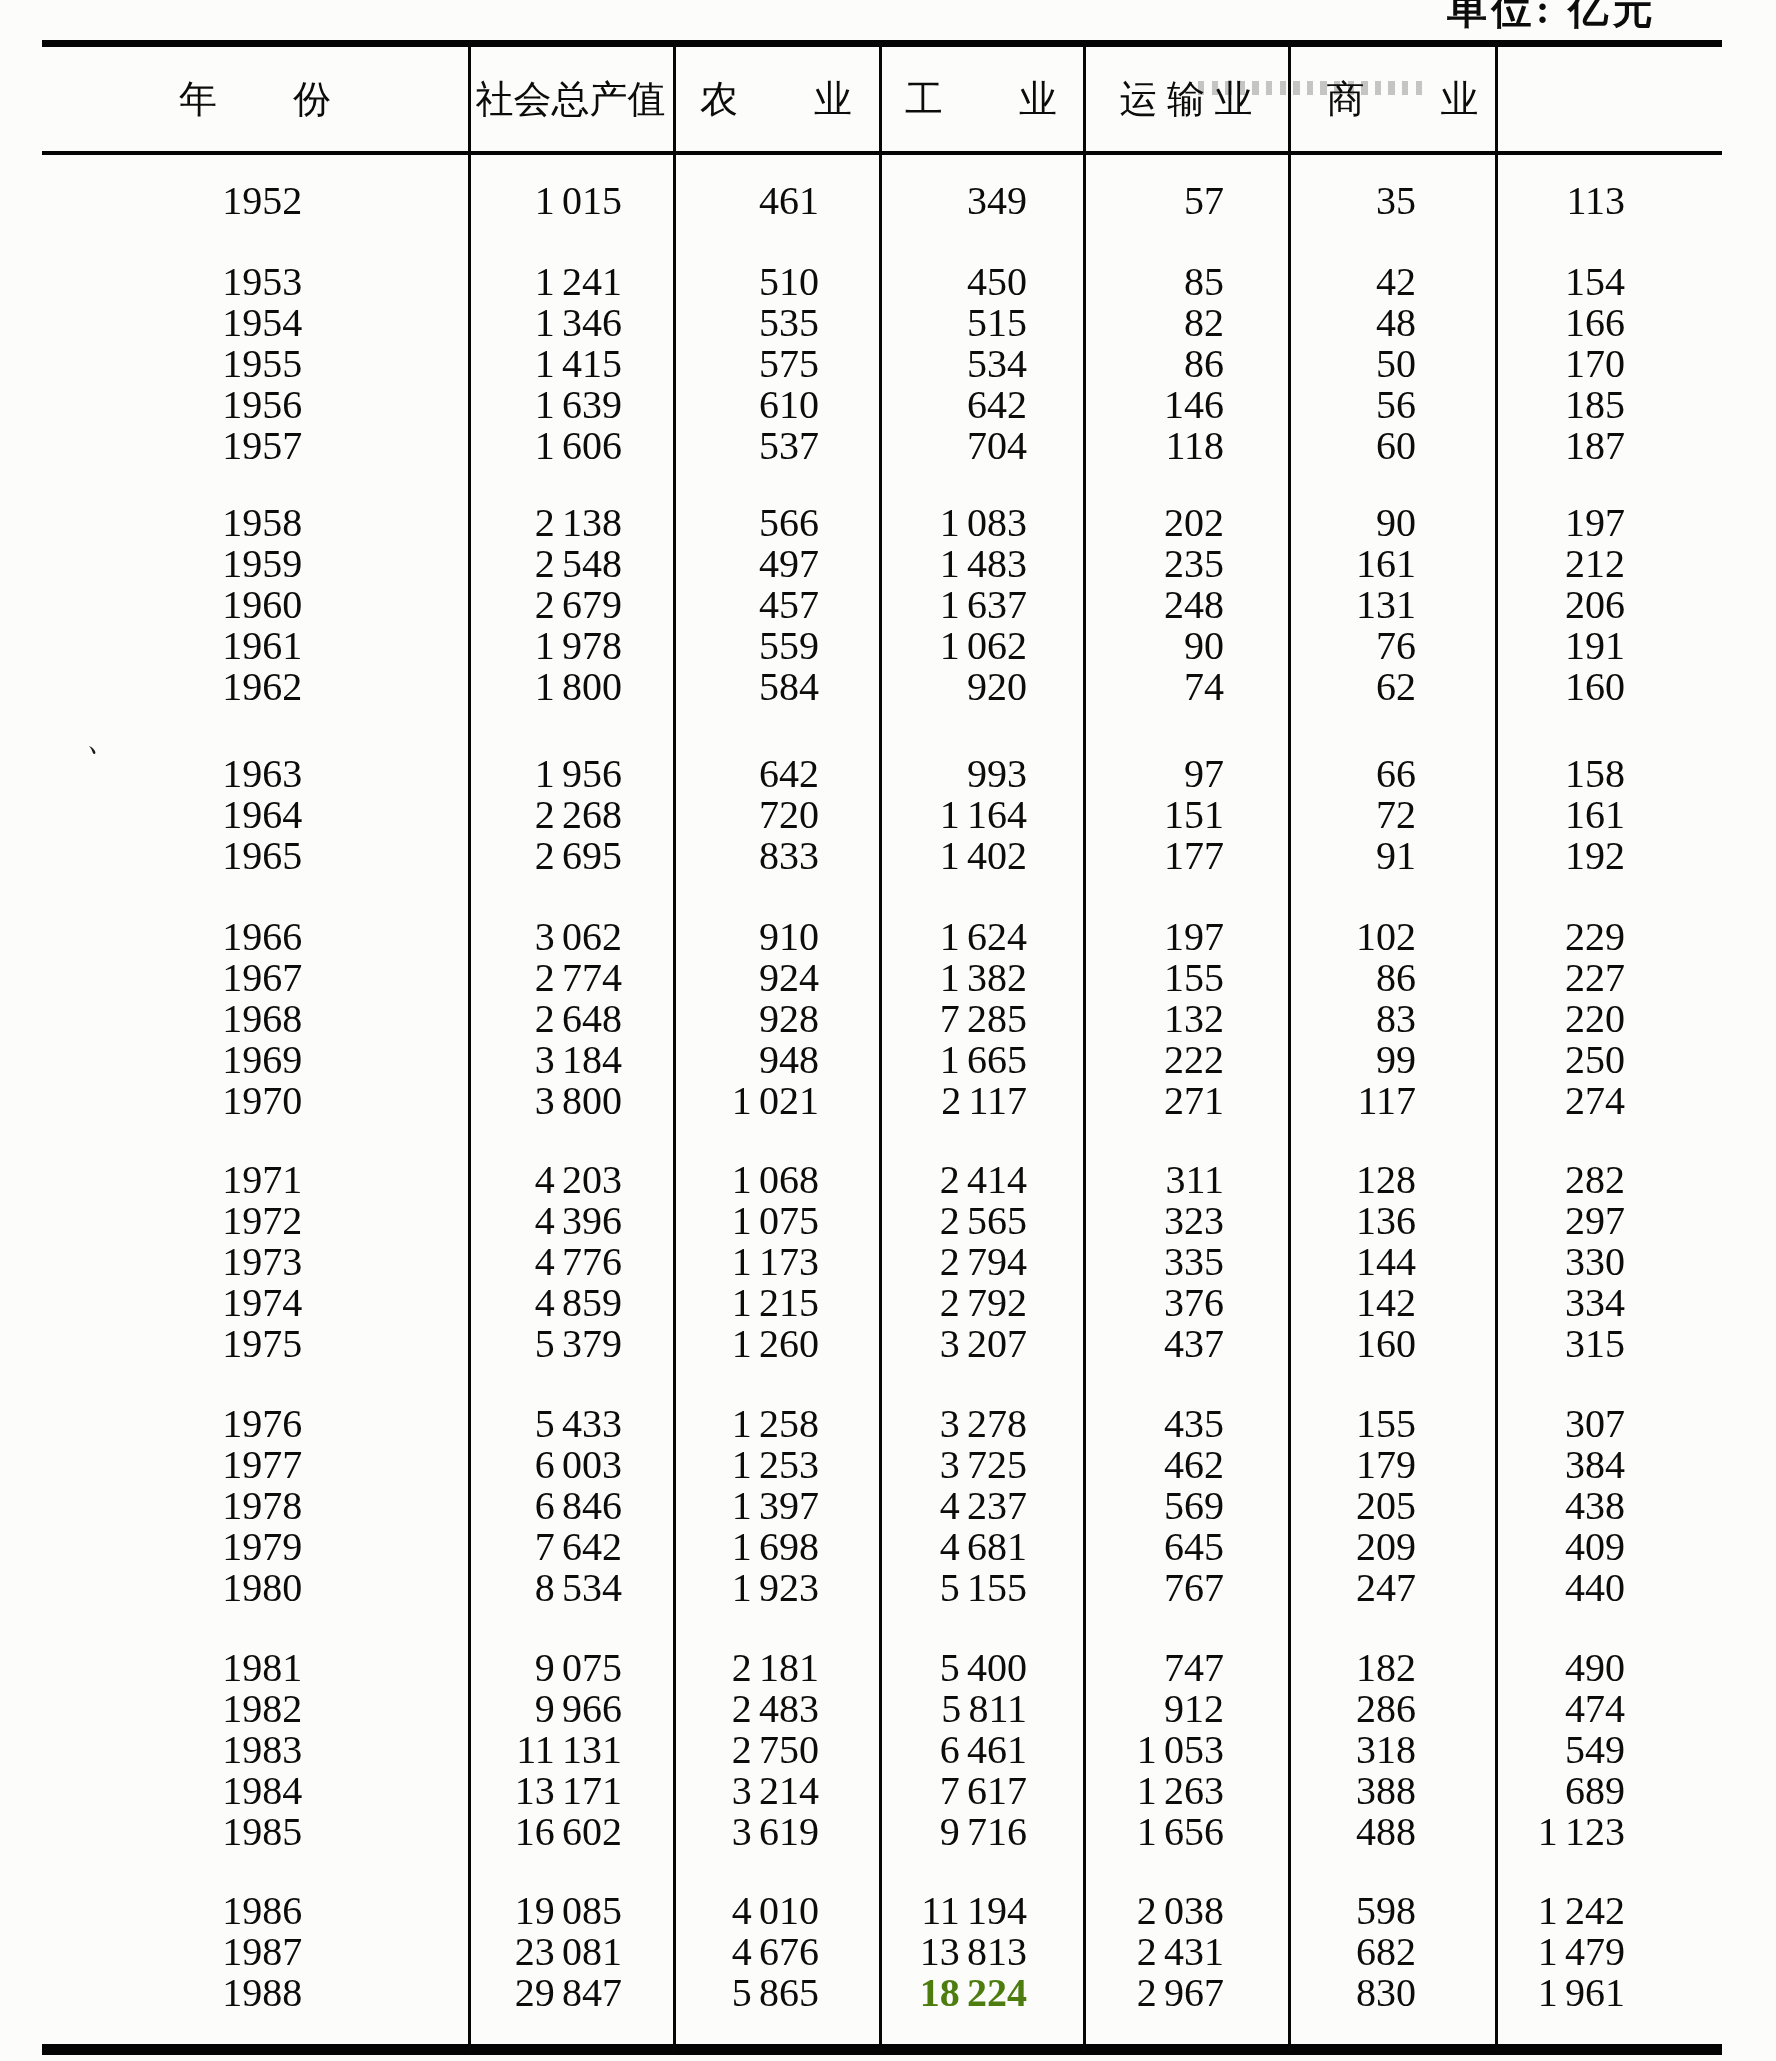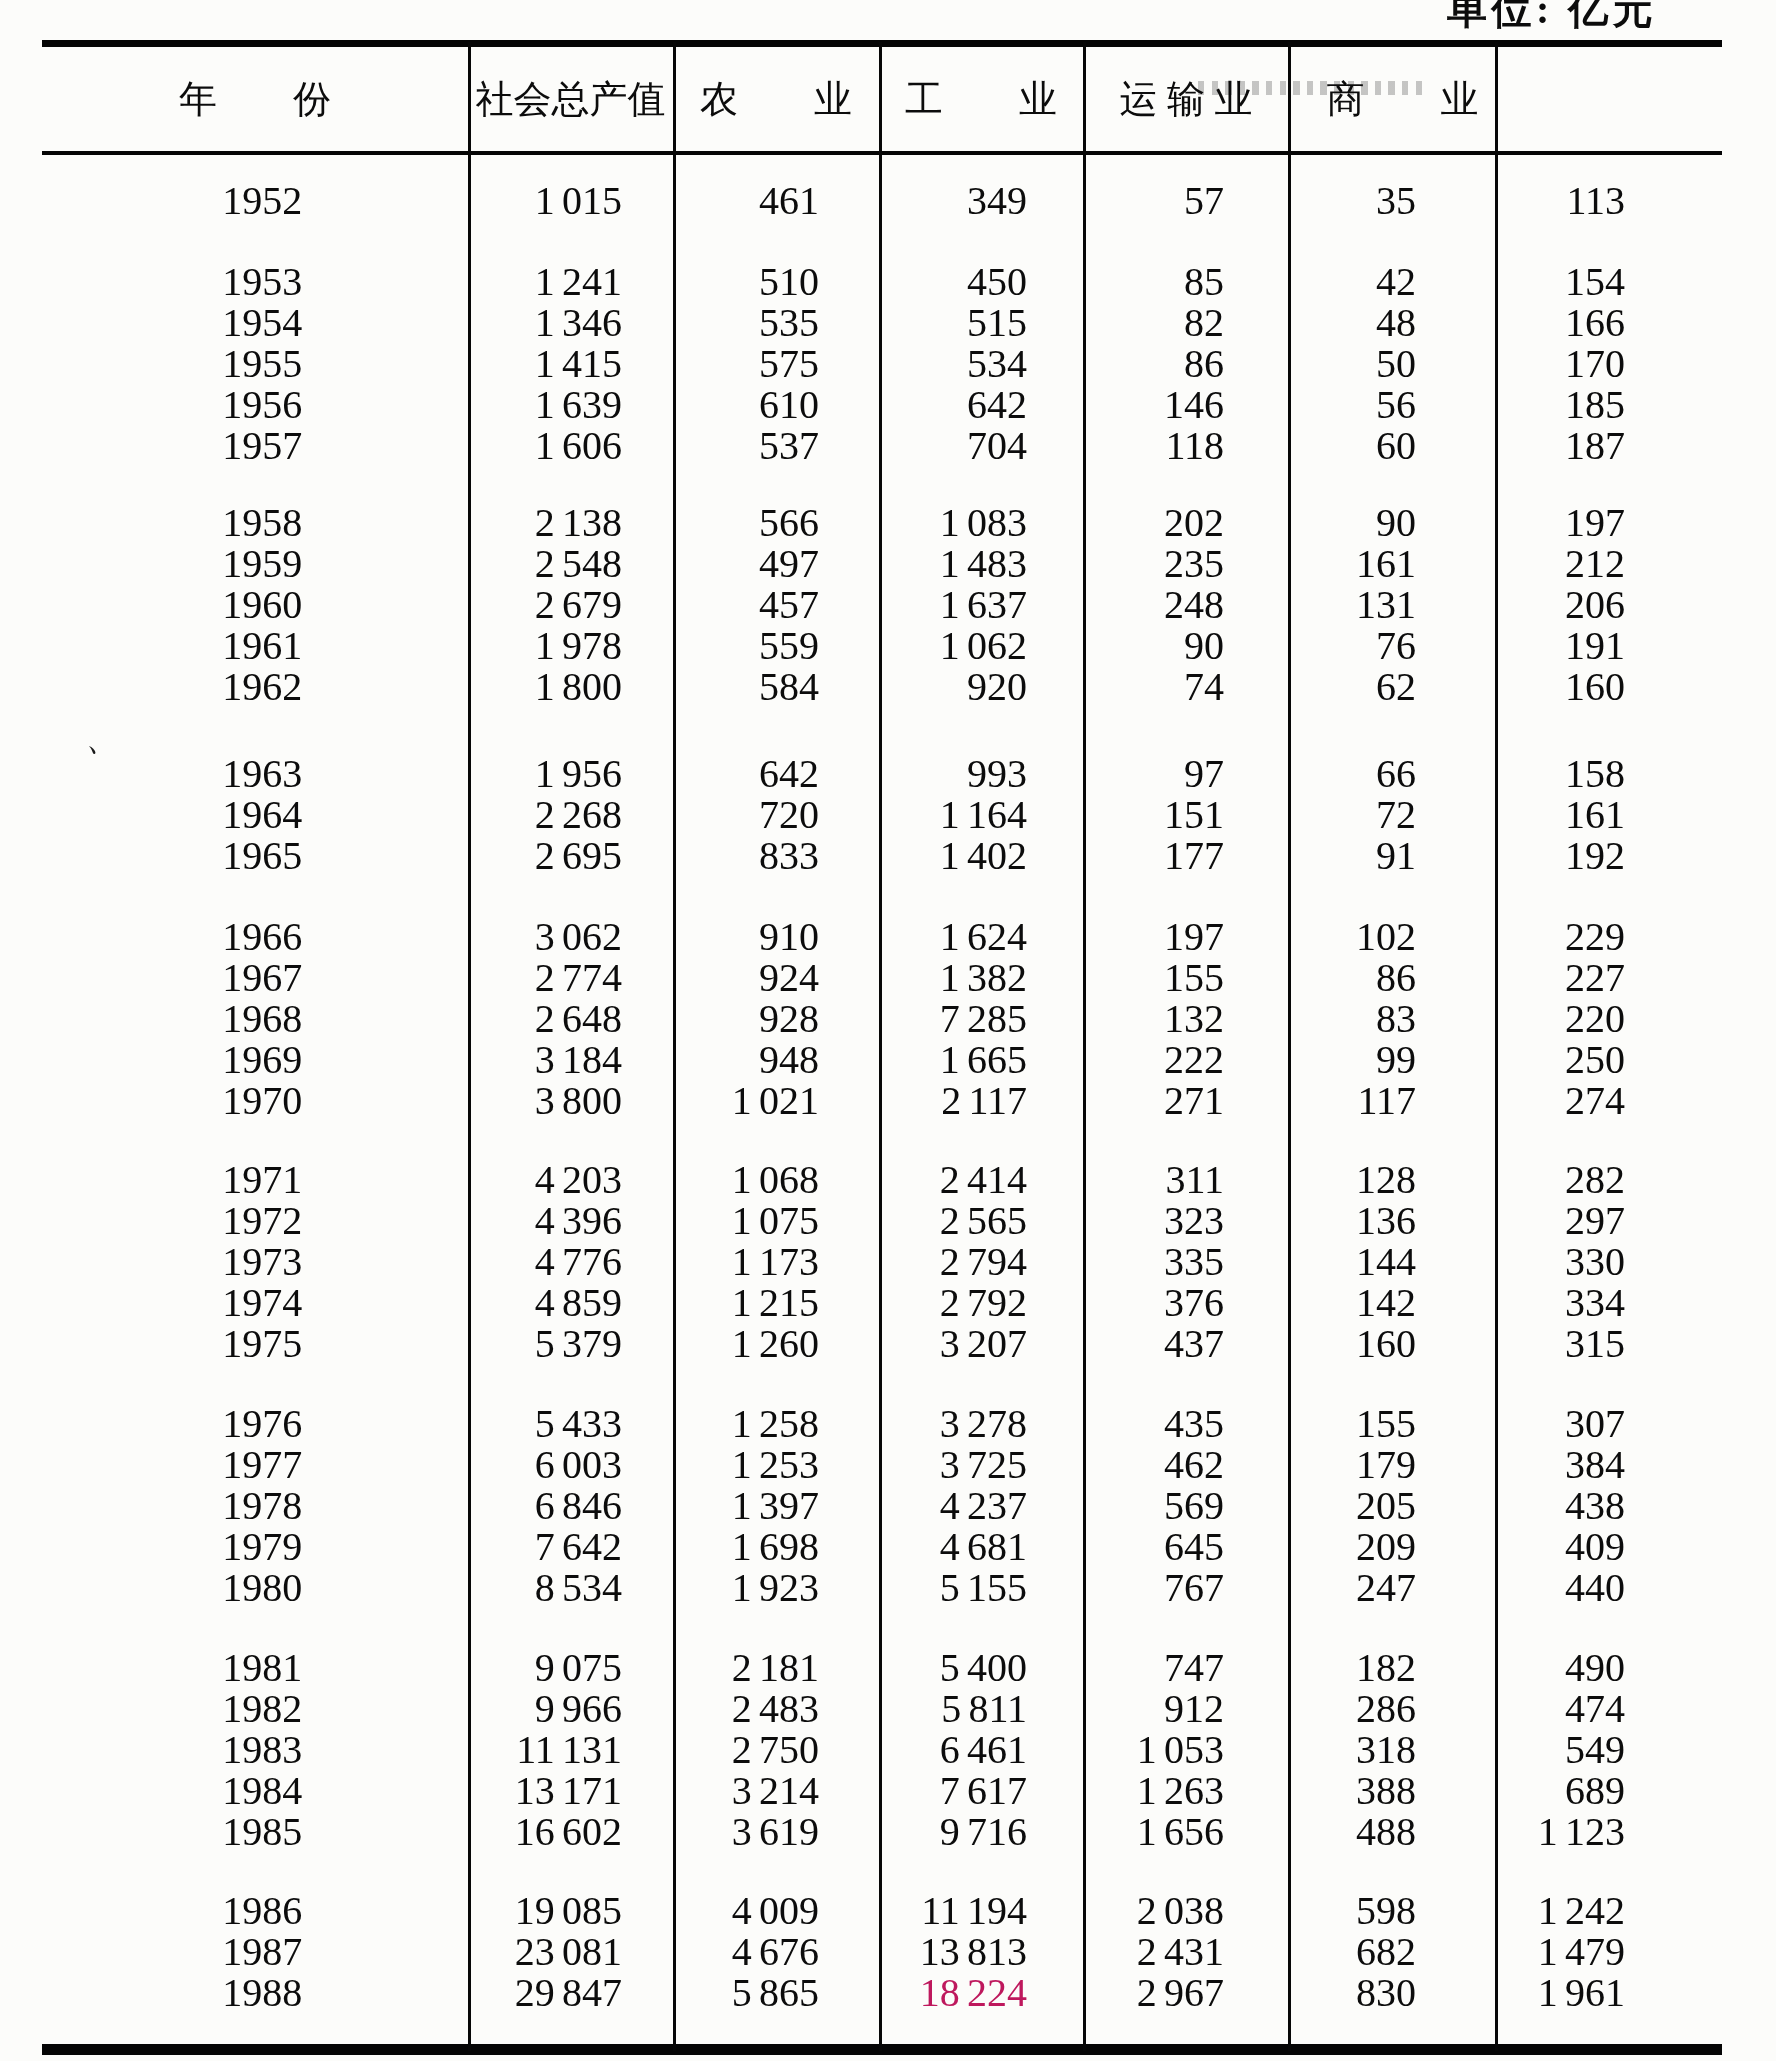--- a/index.html
+++ b/index.html
@@ -30,21 +30,21 @@
     display:flex; align-items:center; justify-content:center; height:100%;
   }
   .tbody{ position:absolute; left:0; top:115px; width:1680px; }
   .group{ width:1680px; }
   .tr{ display:flex; height:41px; }
   .td{
     font-size:40px; line-height:41px; height:41px; white-space:nowrap;
     text-align:right; word-spacing:-2.7px; box-sizing:border-box;
   }
   .td.year{ text-align:center; padding-left:14.5px; }
-  .td.faded{ color:#be185d; }
+  .td.faded{ color:#4d7c0f;font-weight:bold; }
   .stray-mark{
     position:absolute; left:87px; top:716px; font-size:35px; color:#1a1a1a;
     transform:rotate(8deg);
   }
   
   .c0{ width:426px; } .c1{ width:205px; } .c2{ width:206px; }
   .c3{ width:204px; } .c4{ width:205px; } .c5{ width:206px; } .c6{ width:227px; }
   
   .p1{ padding-right:51px;font-family:Liberation Serif, serif; } .p2{ padding-right:60px; } .p3{ padding-right:56px; }
   .p4{ padding-right:64px; } .p5{ padding-right:78px; } .p6{ padding-right:96px; }
@@ -403,21 +403,21 @@
             <div class="td c3 p3">9 716</div>
             <div class="td c4 p4">1 656</div>
             <div class="td c5 p5">488</div>
             <div class="td c6 p6">1 123</div>
           </div>
         </div>
         <div class="group group-9">
           <div class="tr">
             <div class="td c0 year">1986</div>
             <div class="td c1 p1">19 085</div>
-            <div class="td c2 p2">4 009</div>
+            <div class="td c2 p2">4 010</div>
             <div class="td c3 p3">11 194</div>
             <div class="td c4 p4">2 038</div>
             <div class="td c5 p5">598</div>
             <div class="td c6 p6">1 242</div>
           </div>
           <div class="tr">
             <div class="td c0 year">1987</div>
             <div class="td c1 p1">23 081</div>
             <div class="td c2 p2">4 676</div>
             <div class="td c3 p3">13 813</div>

